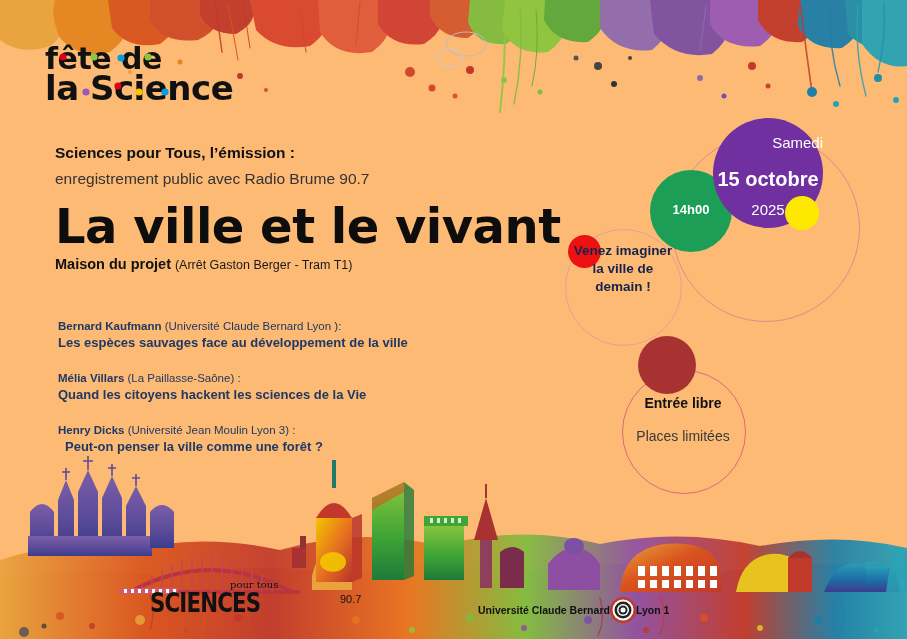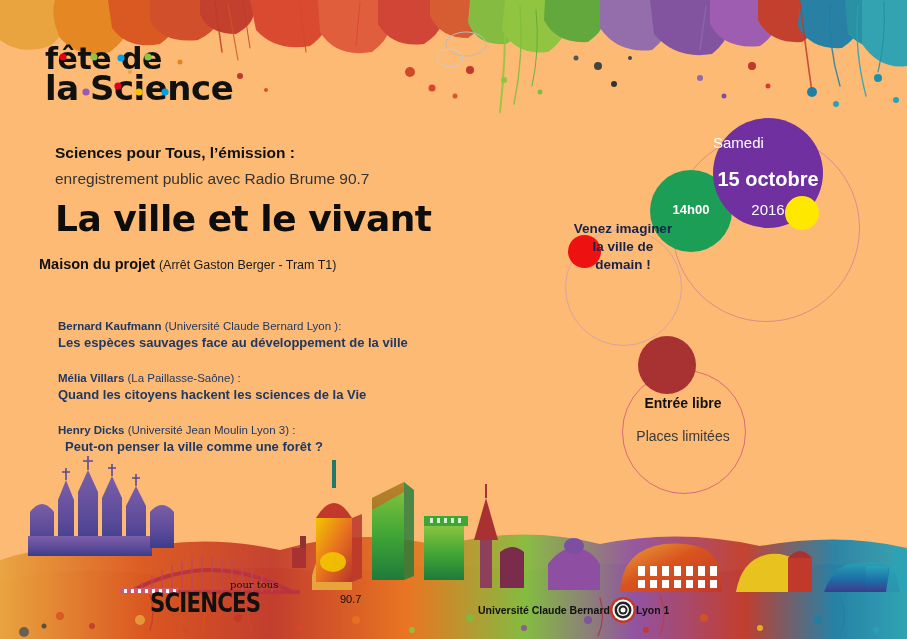--- a/index.html
+++ b/index.html
@@ -23,24 +23,24 @@
     font-weight:bold;color:#111;letter-spacing:-0.5px;
   }
   .fete-logo .l1{font-size:30px;}
   .fete-logo .l2{font-size:34px;}
 
   
   .sub1{position:absolute;left:55px;top:144px;font-size:15.5px;font-weight:bold;color:#111;}
   .sub2{position:absolute;left:55px;top:170px;font-size:15.5px;color:#333;}
   .maintitle{
     position:absolute;left:55px;top:198px;
-    font-size:36px;font-weight:bold;color:#0d0d0d;letter-spacing:-0.5px;
+    font-size:48px;font-weight:bold;color:#0d0d0d;letter-spacing:-0.5px;
     font-family:"DejaVu Sans", sans-serif;
   }
-  .venue{position:absolute;left:39px;top:256px;font-size:14px;color:#111;}
+  .venue{position:absolute;left:55px;top:256px;font-size:14px;color:#111;}
   .venue b{font-weight:bold;font-size:14.5px;}
   .venue span.paren{font-size:12.5px;font-weight:normal;color:#1a1a1a;}
 
   
   .speakers{position:absolute;left:58px;top:320px;width:420px;}
   .spk{margin-bottom:22px;}
   .spk .who{font-size:11.5px;color:#1F3864;}
   .spk .who b{font-weight:bold;}
   .spk .who .aff{font-weight:normal;color:#203864;}
   .spk .talk{font-size:13px;font-weight:bold;color:#1F3864;margin-top:3px;}
@@ -64,27 +64,27 @@
     left:565px;top:229px;width:115px;height:115px;
     border:1px solid #d9a3a3;background:transparent;
   }
   .red{left:568px;top:235px;width:33px;height:33px;background:#EE1111;}
   .outline-entree{
     left:622px;top:370px;width:122px;height:122px;
     border:1px solid #d96a7a;background:transparent;
   }
   .darkred{left:638px;top:336px;width:58px;height:58px;background:#A83232;}
 
-  .purple .t-samedi{position:absolute;left:0;top:16px;width:110px;text-align:left;font-size:15px;}
+  .purple .t-samedi{position:absolute;left:0;top:16px;width:110px;text-align:right;font-size:15px;}
   .purple .t-date{position:absolute;left:0;top:50px;width:110px;text-align:center;font-size:20px;font-weight:bold;}
   .purple .t-year{position:absolute;left:0;top:83px;width:110px;text-align:center;font-size:15px;}
   .green .t-time{position:absolute;left:0;top:32px;width:82px;text-align:center;font-size:13px;font-weight:bold;}
 
   .venez-text{
-    position:absolute;left:568px;top:220px;width:110px;text-align:center;
+    position:absolute;left:568px;top:242px;width:110px;text-align:center;
     font-size:13.5px;font-weight:bold;color:#16234d;line-height:1.32;
   }
   .entree-text{position:absolute;left:622px;top:395px;width:122px;text-align:center;}
   .entree-text .e1{font-size:14px;font-weight:bold;color:#111;}
   .entree-text .e2{font-size:14px;color:#3a3a3a;margin-top:17px;}
 
   
   .sciences-logo{position:absolute;left:150px;top:588px;}
   .sciences-logo .sc{
     font-family:"DejaVu Sans", sans-serif;font-weight:bold;
@@ -235,21 +235,21 @@
     </div>
   </div>
 
   <div class="circ outline-big"></div>
   <div class="circ green">
     <div class="t-time">14h00</div>
   </div>
   <div class="circ purple">
     <div class="t-samedi">Samedi</div>
     <div class="t-date">15 octobre</div>
-    <div class="t-year">2016</div>
+    <div class="t-year">2025</div>
   </div>
   <div class="circ yellow"></div>
 
   <div class="circ outline-venez"></div>
   <div class="circ red"></div>
   <div class="venez-text">Venez imaginer la ville de demain !</div>
 
   <div class="circ outline-entree"></div>
   <div class="circ darkred"></div>
   <div class="entree-text">

